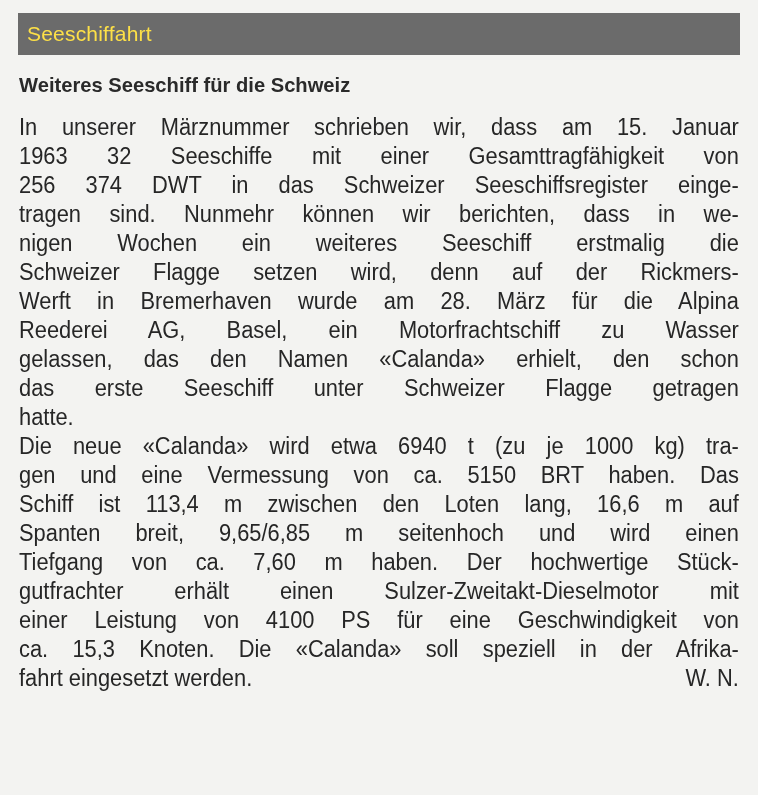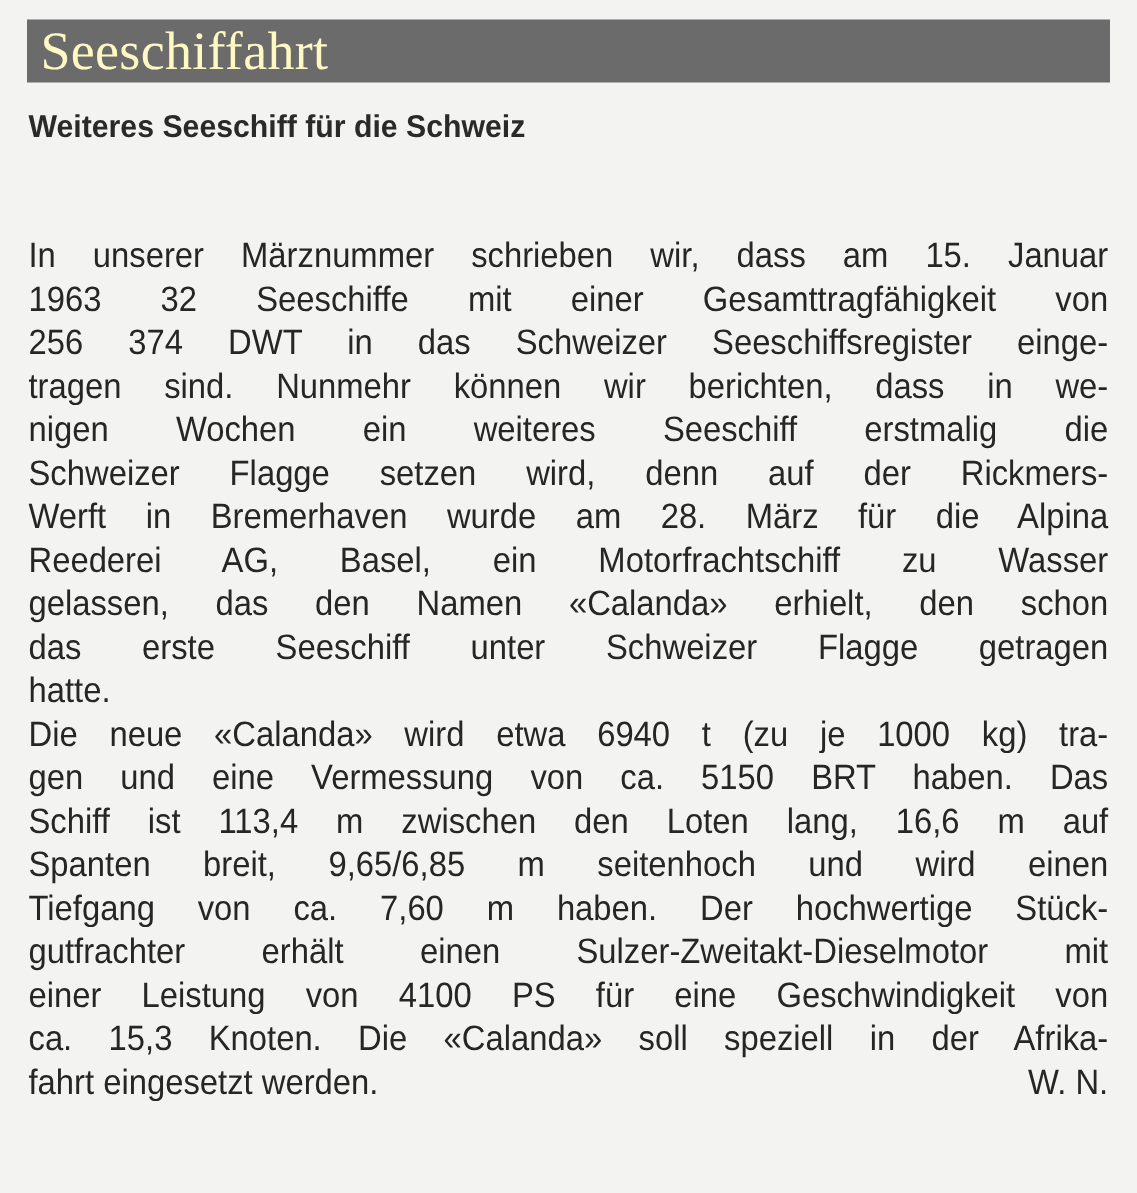--- a/index.html
+++ b/index.html
@@ -21,43 +21,41 @@
       top: 13px;
       width: 722px;
       height: 42px;
       background: #6b6b6b;
       box-sizing: border-box;
     }
     .section-title {
       position: absolute;
       left: 9px;
       top: 3px;
-      font-size: 36px;
+      font-size: 21px;
       line-height: 36px;
-      color: #fef9c3;
+      color: #fde047;
       letter-spacing: 0.2px;
-      font-family: Liberation Serif, serif;
     }
     .article-heading {
       position: absolute;
       left: 19px;
       top: 71px;
       font-size: 21px;
       line-height: 28px;
       font-weight: bold;
       color: #2a2a2a;
       transform: scaleX(0.96);
       transform-origin: left top;
     }
     .article-body {
       position: absolute;
       left: 19px;
       top: 113px;
       width: 720px;
-      margin-top: 43px;
     }
     .line {
       display: block;
       height: 29px;
       font-size: 23.5px;
       line-height: 29px;
       white-space: nowrap;
       text-align: justify;
       text-align-last: justify;
       transform: scaleX(0.93);

